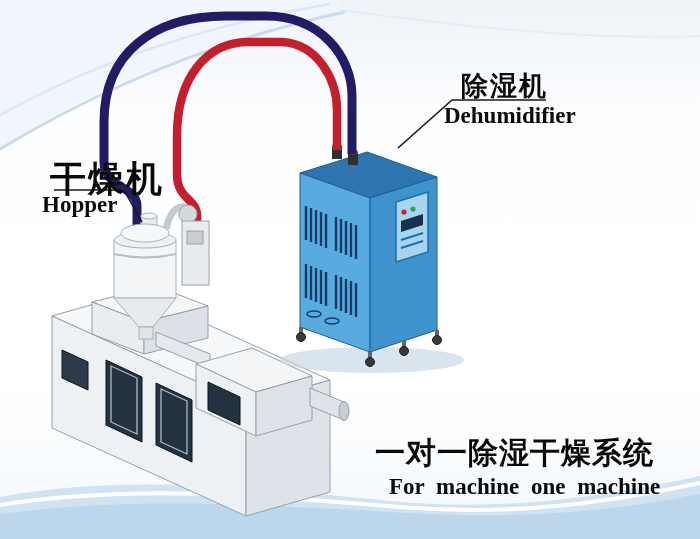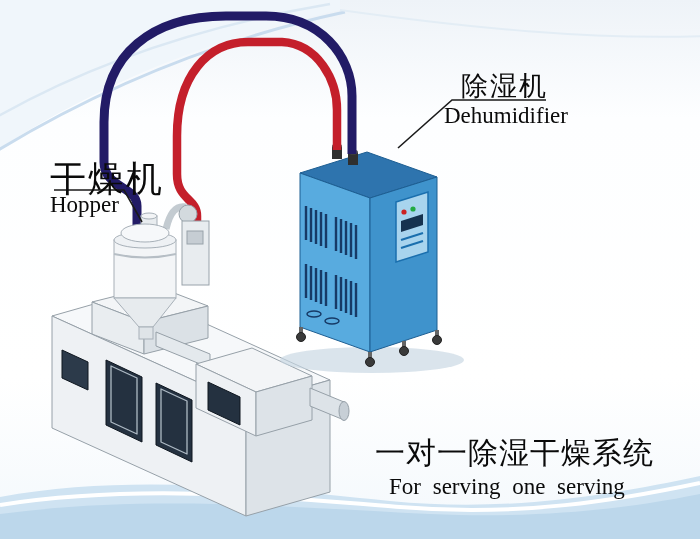--- a/index.html
+++ b/index.html
@@ -3,24 +3,24 @@
 <meta charset="utf-8">
 <style>
   html,body{margin:0;padding:0}
   body{
     width:700px;height:539px;position:relative;overflow:hidden;
     font-family:"Liberation Sans",sans-serif;
     background:linear-gradient(180deg,#eef3f8 0%,#fdfeff 22%,#ffffff 70%,#f3f8fc 100%);
   }
   .stage{position:absolute;left:0;top:0;width:700px;height:539px}
   .lbl{position:absolute;color:#0a0a0a;white-space:nowrap;line-height:1.05}
-  .cn{font-weight:400}
-  .en{font-family:"Liberation Serif",serif;font-weight:400}
+  .cn{font-weight:700}
+  .en{font-family:"Liberation Serif",serif;font-weight:700}
   #lbl-hopper-cn{left:50px;top:160px;font-size:36px;letter-spacing:2px}
-  #lbl-hopper-en{left:50px;top:193px;font-size:23px}
+  #lbl-hopper-en{left:42px;top:193px;font-size:23px}
   #lbl-dehu-cn{left:461px;top:72px;font-size:27px;letter-spacing:2px}
   #lbl-dehu-en{left:444px;top:104px;font-size:23px}
   #cap-cn{left:375px;top:437px;font-size:30px;letter-spacing:1px}
   #cap-en{left:389px;top:475px;font-size:23px;word-spacing:6px}
 </style>
 </head>
 <body>
 
 <svg class="stage" viewBox="0 0 700 539">
 
@@ -137,13 +137,13 @@
     <polyline points="546,100 452,100 398,148"></polyline>
     <polyline points="54,190 124,190 142,222"></polyline>
   </g>
 </svg>
 
 <div class="lbl cn" id="lbl-hopper-cn">干燥机</div>
 <div class="lbl en" id="lbl-hopper-en">Hopper</div>
 <div class="lbl cn" id="lbl-dehu-cn">除湿机</div>
 <div class="lbl en" id="lbl-dehu-en">Dehumidifier</div>
 <div class="lbl cn" id="cap-cn">一对一除湿干燥系统</div>
-<div class="lbl en" id="cap-en">For serving one serving</div>
+<div class="lbl en" id="cap-en">For machine one machine</div>
 
 </body></html>

